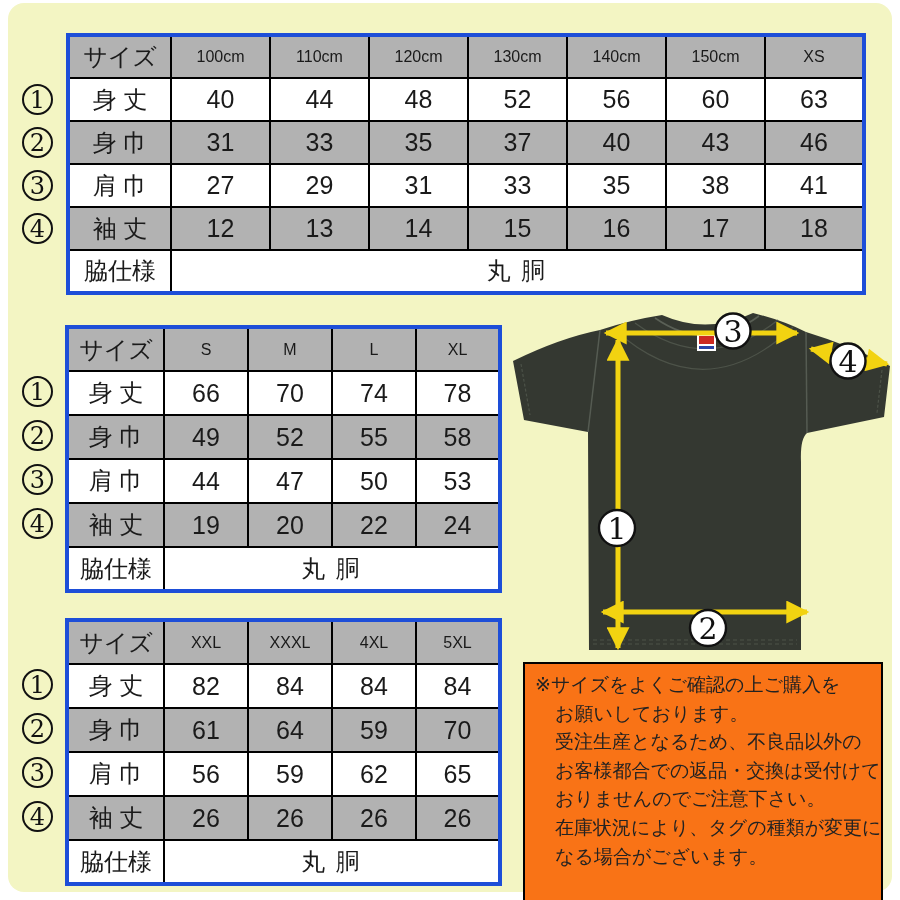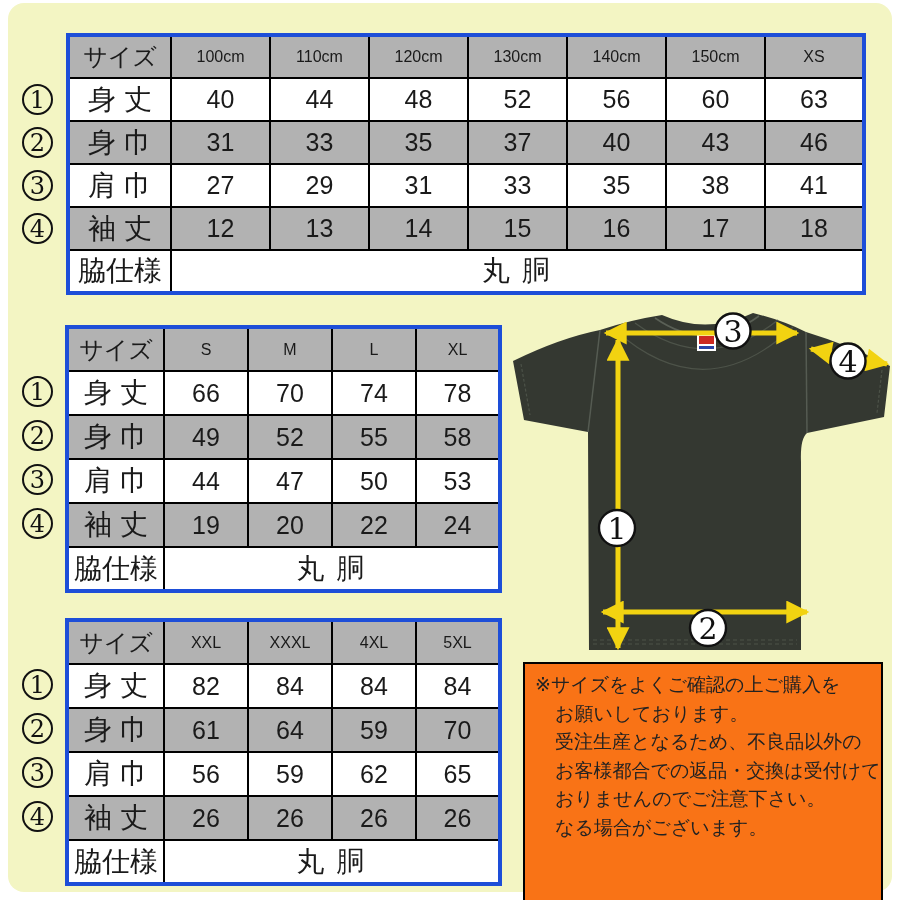--- a/index.html
+++ b/index.html
@@ -16,24 +16,24 @@
   table.size-table{
     position:absolute;border-collapse:collapse;background:#fff;
     border:4px solid #1d4ed8;table-layout:fixed;
   }
   table.size-table th,table.size-table td{
     border:2px solid #000;text-align:center;vertical-align:middle;
     padding:0;color:#1a1a1a;font-weight:normal;
   }
   table.size-table tr.head th{background:#b2b2b2;font-size:16px;}
   table.size-table tr.head th.lbl{font-size:24px;}
-  table.size-table th.lbl{font-size:28px;background:#fff;}
+  table.size-table th.lbl{font-size:24px;background:#fff;}
   table.size-table td{font-size:25px;background:#fff;}
   table.size-table tr.gray th,table.size-table tr.gray td{background:#b2b2b2;}
-  table.size-table tr.foot td{font-size:28px;letter-spacing:2px;}
+  table.size-table tr.foot td{font-size:24px;letter-spacing:2px;}
   .t1{left:66px;top:33px;}
   .t1 tr{height:43px;}
   .t2{left:65px;top:325px;}
   .t2 tr{height:44px;}
   .t3{left:65px;top:618px;}
   .t3 tr{height:44px;}
   
   .mark{
     position:absolute;width:31px;height:31px;border:2.5px solid #111;
     border-radius:50%;box-sizing:border-box;background:transparent;
@@ -313,14 +313,15 @@
   <circle cx="208" cy="326" r="18" fill="#ffffff" stroke="#111" stroke-width="2.4"></circle>
   <text x="208" y="337" class="circ-num">2</text>
 </svg>
 
 <div class="notes">
   <div class="line">※サイズをよくご確認の上ご購入を</div>
   <div class="line ind">お願いしております。</div>
   <div class="line ind">受注生産となるため、不良品以外の</div>
   <div class="line ind">お客様都合での返品・交換は受付けて</div>
   <div class="line ind">おりませんのでご注意下さい。</div>
+  <div class="line ind">在庫状況により、タグの種類が変更に</div>
   <div class="line ind">なる場合がございます。</div>
 </div>
 
 </body></html>

